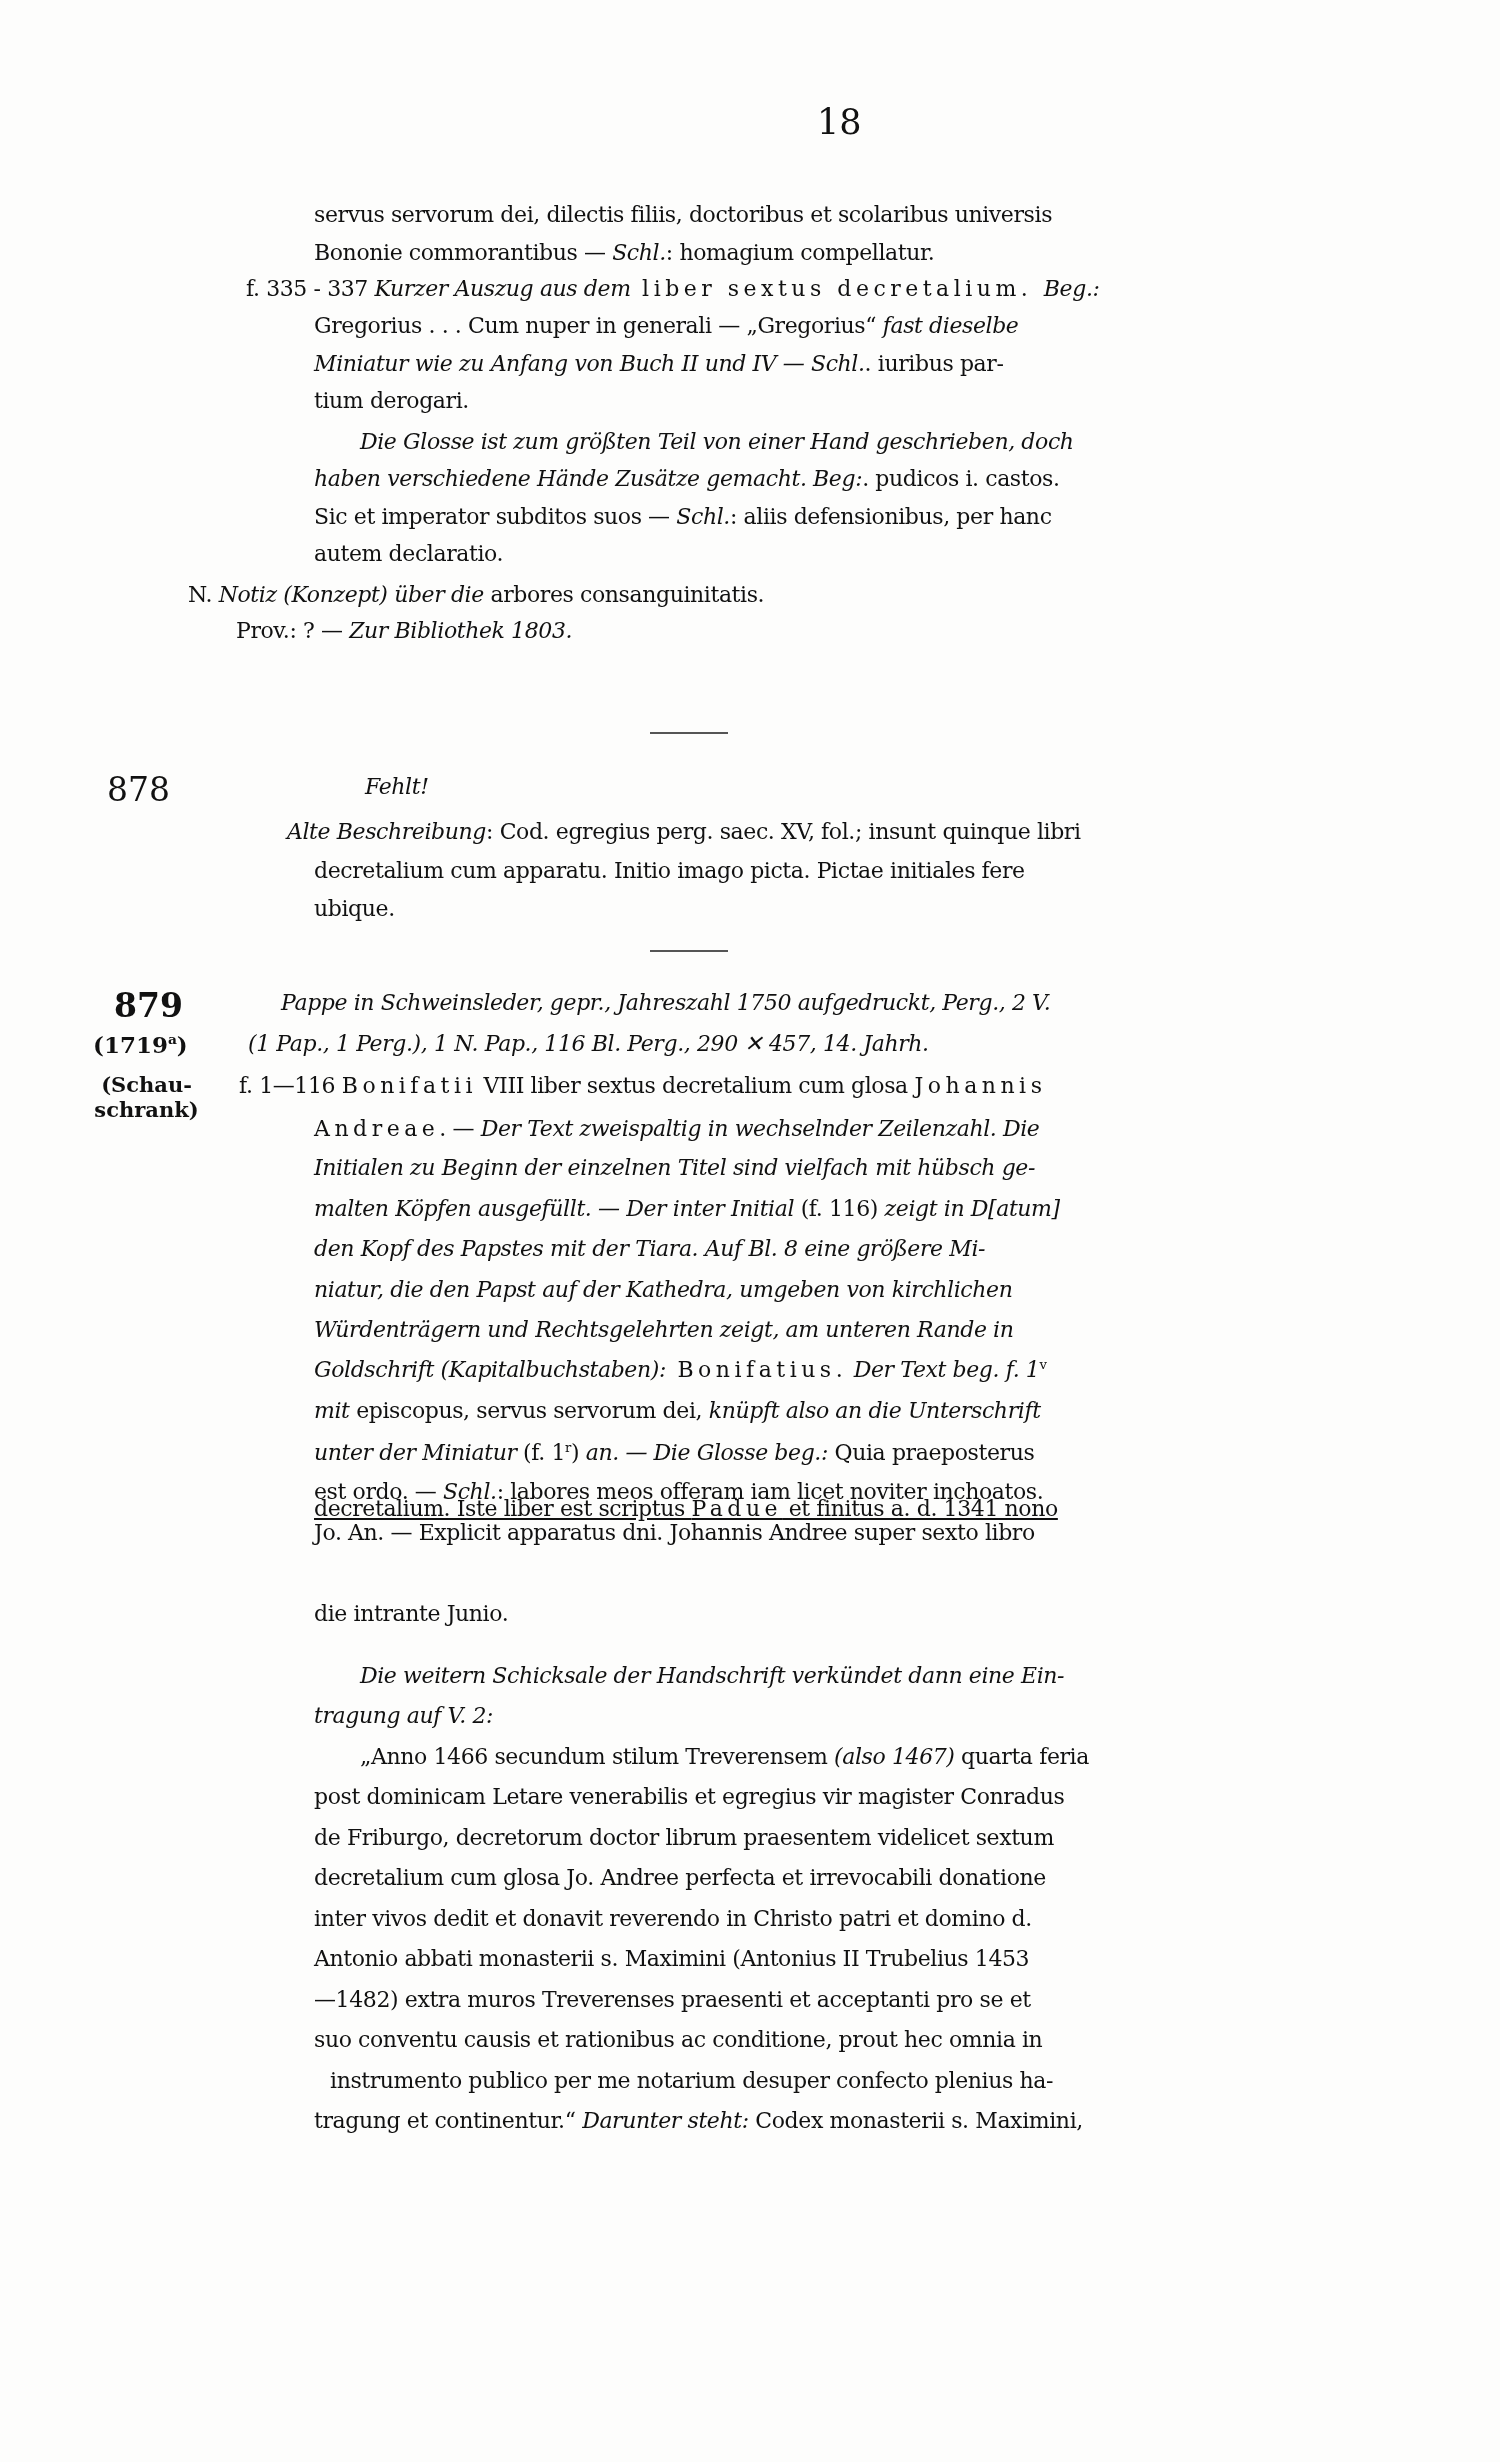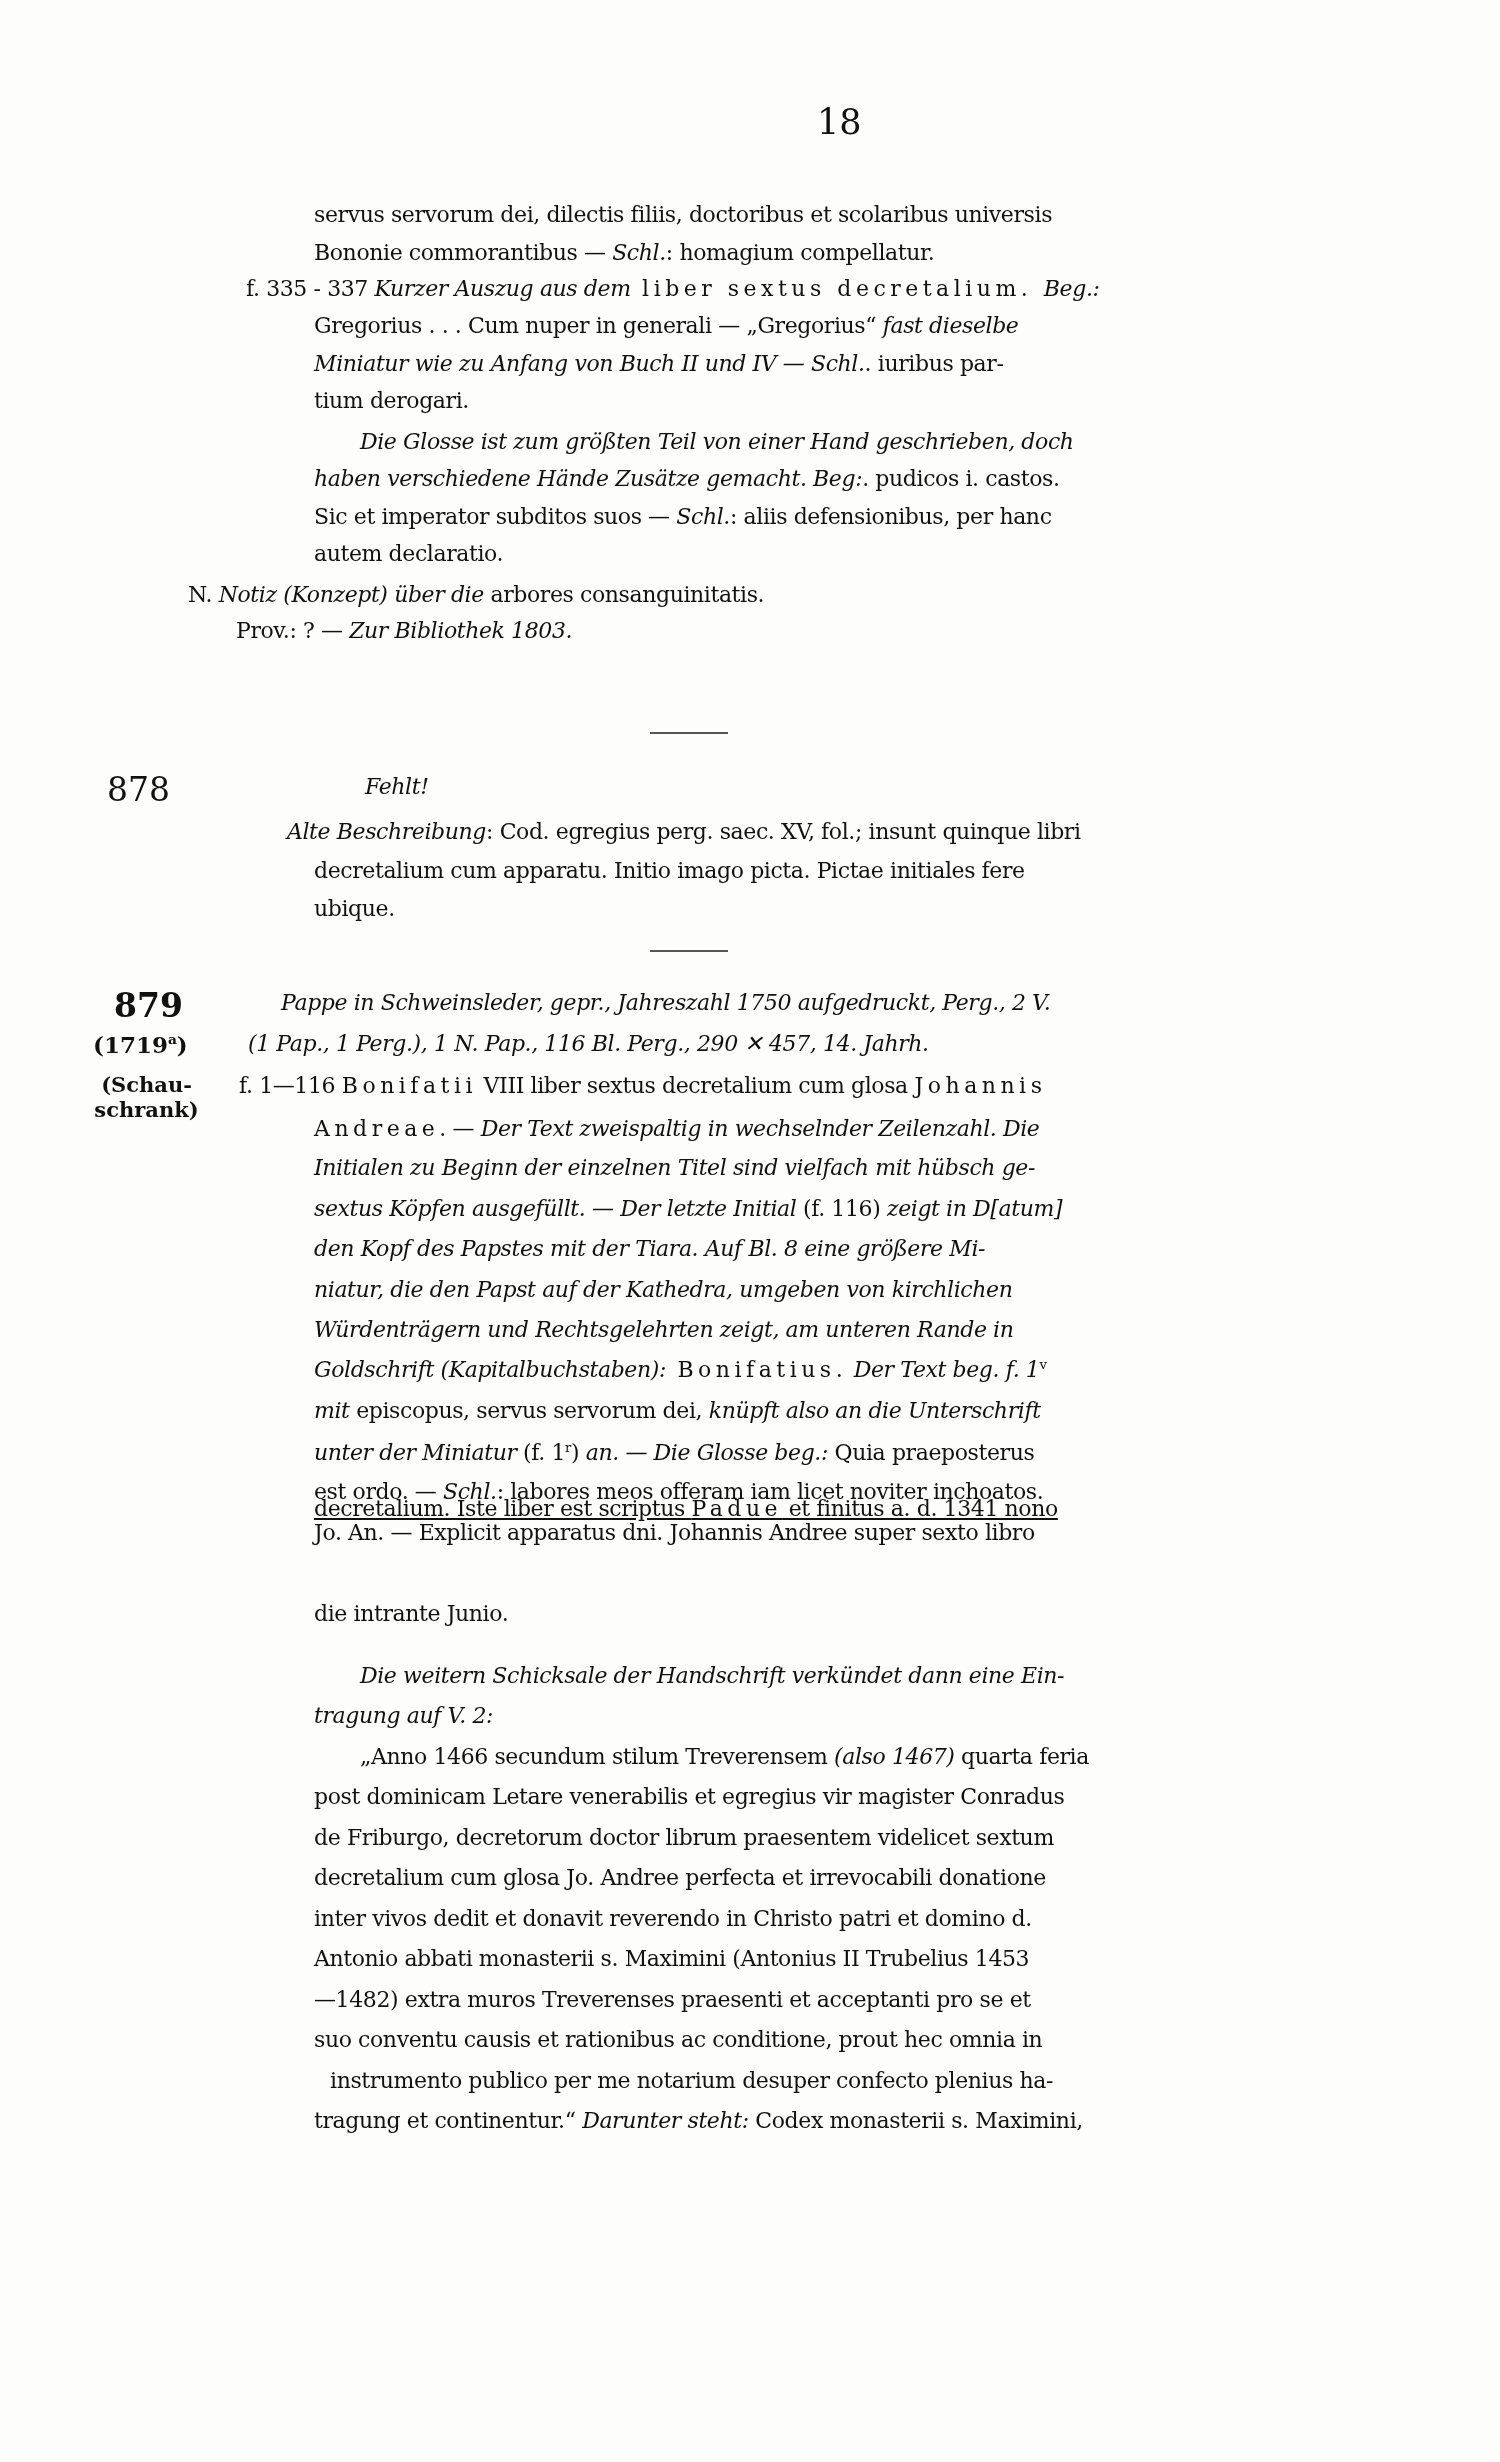--- a/index.html
+++ b/index.html
@@ -73,21 +73,21 @@
         <div>(Schau-</div>
         <div>schrank)</div>
       </div>
 
     <div class="line it" style="left:281px;top:992px;">Pappe in Schweinsleder, gepr., Jahreszahl 1750 aufgedruckt, Perg., 2 V.</div>
     <div class="line it" style="left:248px;top:1033px;">(1 Pap., 1 Perg.), 1 N. Pap., 116 Bl. Perg., 290 ✕ 457, 14. Jahrh.</div>
 
     <div class="line" style="left:239px;top:1075px;"><span>f. 1—116 </span><span class="sp">Bonifatii</span><span> VIII liber sextus decretalium cum glosa </span><span class="sp">Johannis</span></div>
     <div class="line" style="left:314px;top:1118px;"><span class="sp">Andreae</span><span>. — </span><span class="it">Der Text zweispaltig in wechselnder Zeilenzahl. Die</span></div>
     <div class="line it" style="left:314px;top:1157px;">Initialen zu Beginn der einzelnen Titel sind vielfach mit hübsch ge-</div>
-    <div class="line" style="left:314px;top:1198px;"><span class="it">sextus Köpfen ausgefüllt. — Der letzte Initial</span><span> (f. 116) </span><span class="it">zeigt in D[atum]</span></div>
+    <div class="line" style="left:314px;top:1198px;"><span class="it">malten Köpfen ausgefüllt. — Der inter Initial</span><span> (f. 116) </span><span class="it">zeigt in D[atum]</span></div>
     <div class="line it" style="left:314px;top:1238px;">den Kopf des Papstes mit der Tiara. Auf Bl. 8 eine größere Mi-</div>
     <div class="line it" style="left:314px;top:1279px;">niatur, die den Papst auf der Kathedra, umgeben von kirchlichen</div>
     <div class="line it" style="left:314px;top:1319px;">Würdenträgern und Rechtsgelehrten zeigt, am unteren Rande in</div>
     <div class="line" style="left:314px;top:1358px;"><span class="it">Goldschrift (Kapitalbuchstaben):</span><span class="sp"> Bonifatius.</span><span class="it"> Der Text beg. f. 1</span><sup>v</sup></div>
     <div class="line" style="left:314px;top:1400px;"><span class="it">mit</span><span> episcopus, servus servorum dei, </span><span class="it">knüpft also an die Unterschrift</span></div>
     <div class="line" style="left:314px;top:1441px;"><span class="it">unter der Miniatur</span><span> (f. 1</span><sup>r</sup><span>) </span><span class="it">an. — Die Glosse beg.:</span><span> Quia praeposterus</span></div>
     <div class="line" style="left:314px;top:1481px;"><span>est ordo. — </span><span class="it">Schl.</span><span>: labores meos offeram iam licet noviter inchoatos.</span></div>
     <div class="line" style="left:314px;top:1522px;">Jo. An. — Explicit apparatus dni. Johannis Andree super sexto libro</div>
     <div class="line" style="left:314px;top:1498px;text-decoration:underline;"><span>decretalium. Iste liber est scriptus </span><span class="sp">Padue</span><span> et finitus a. d. 1341 nono</span></div>
     <div class="line" style="left:314px;top:1603px;">die intrante Junio.</div>

